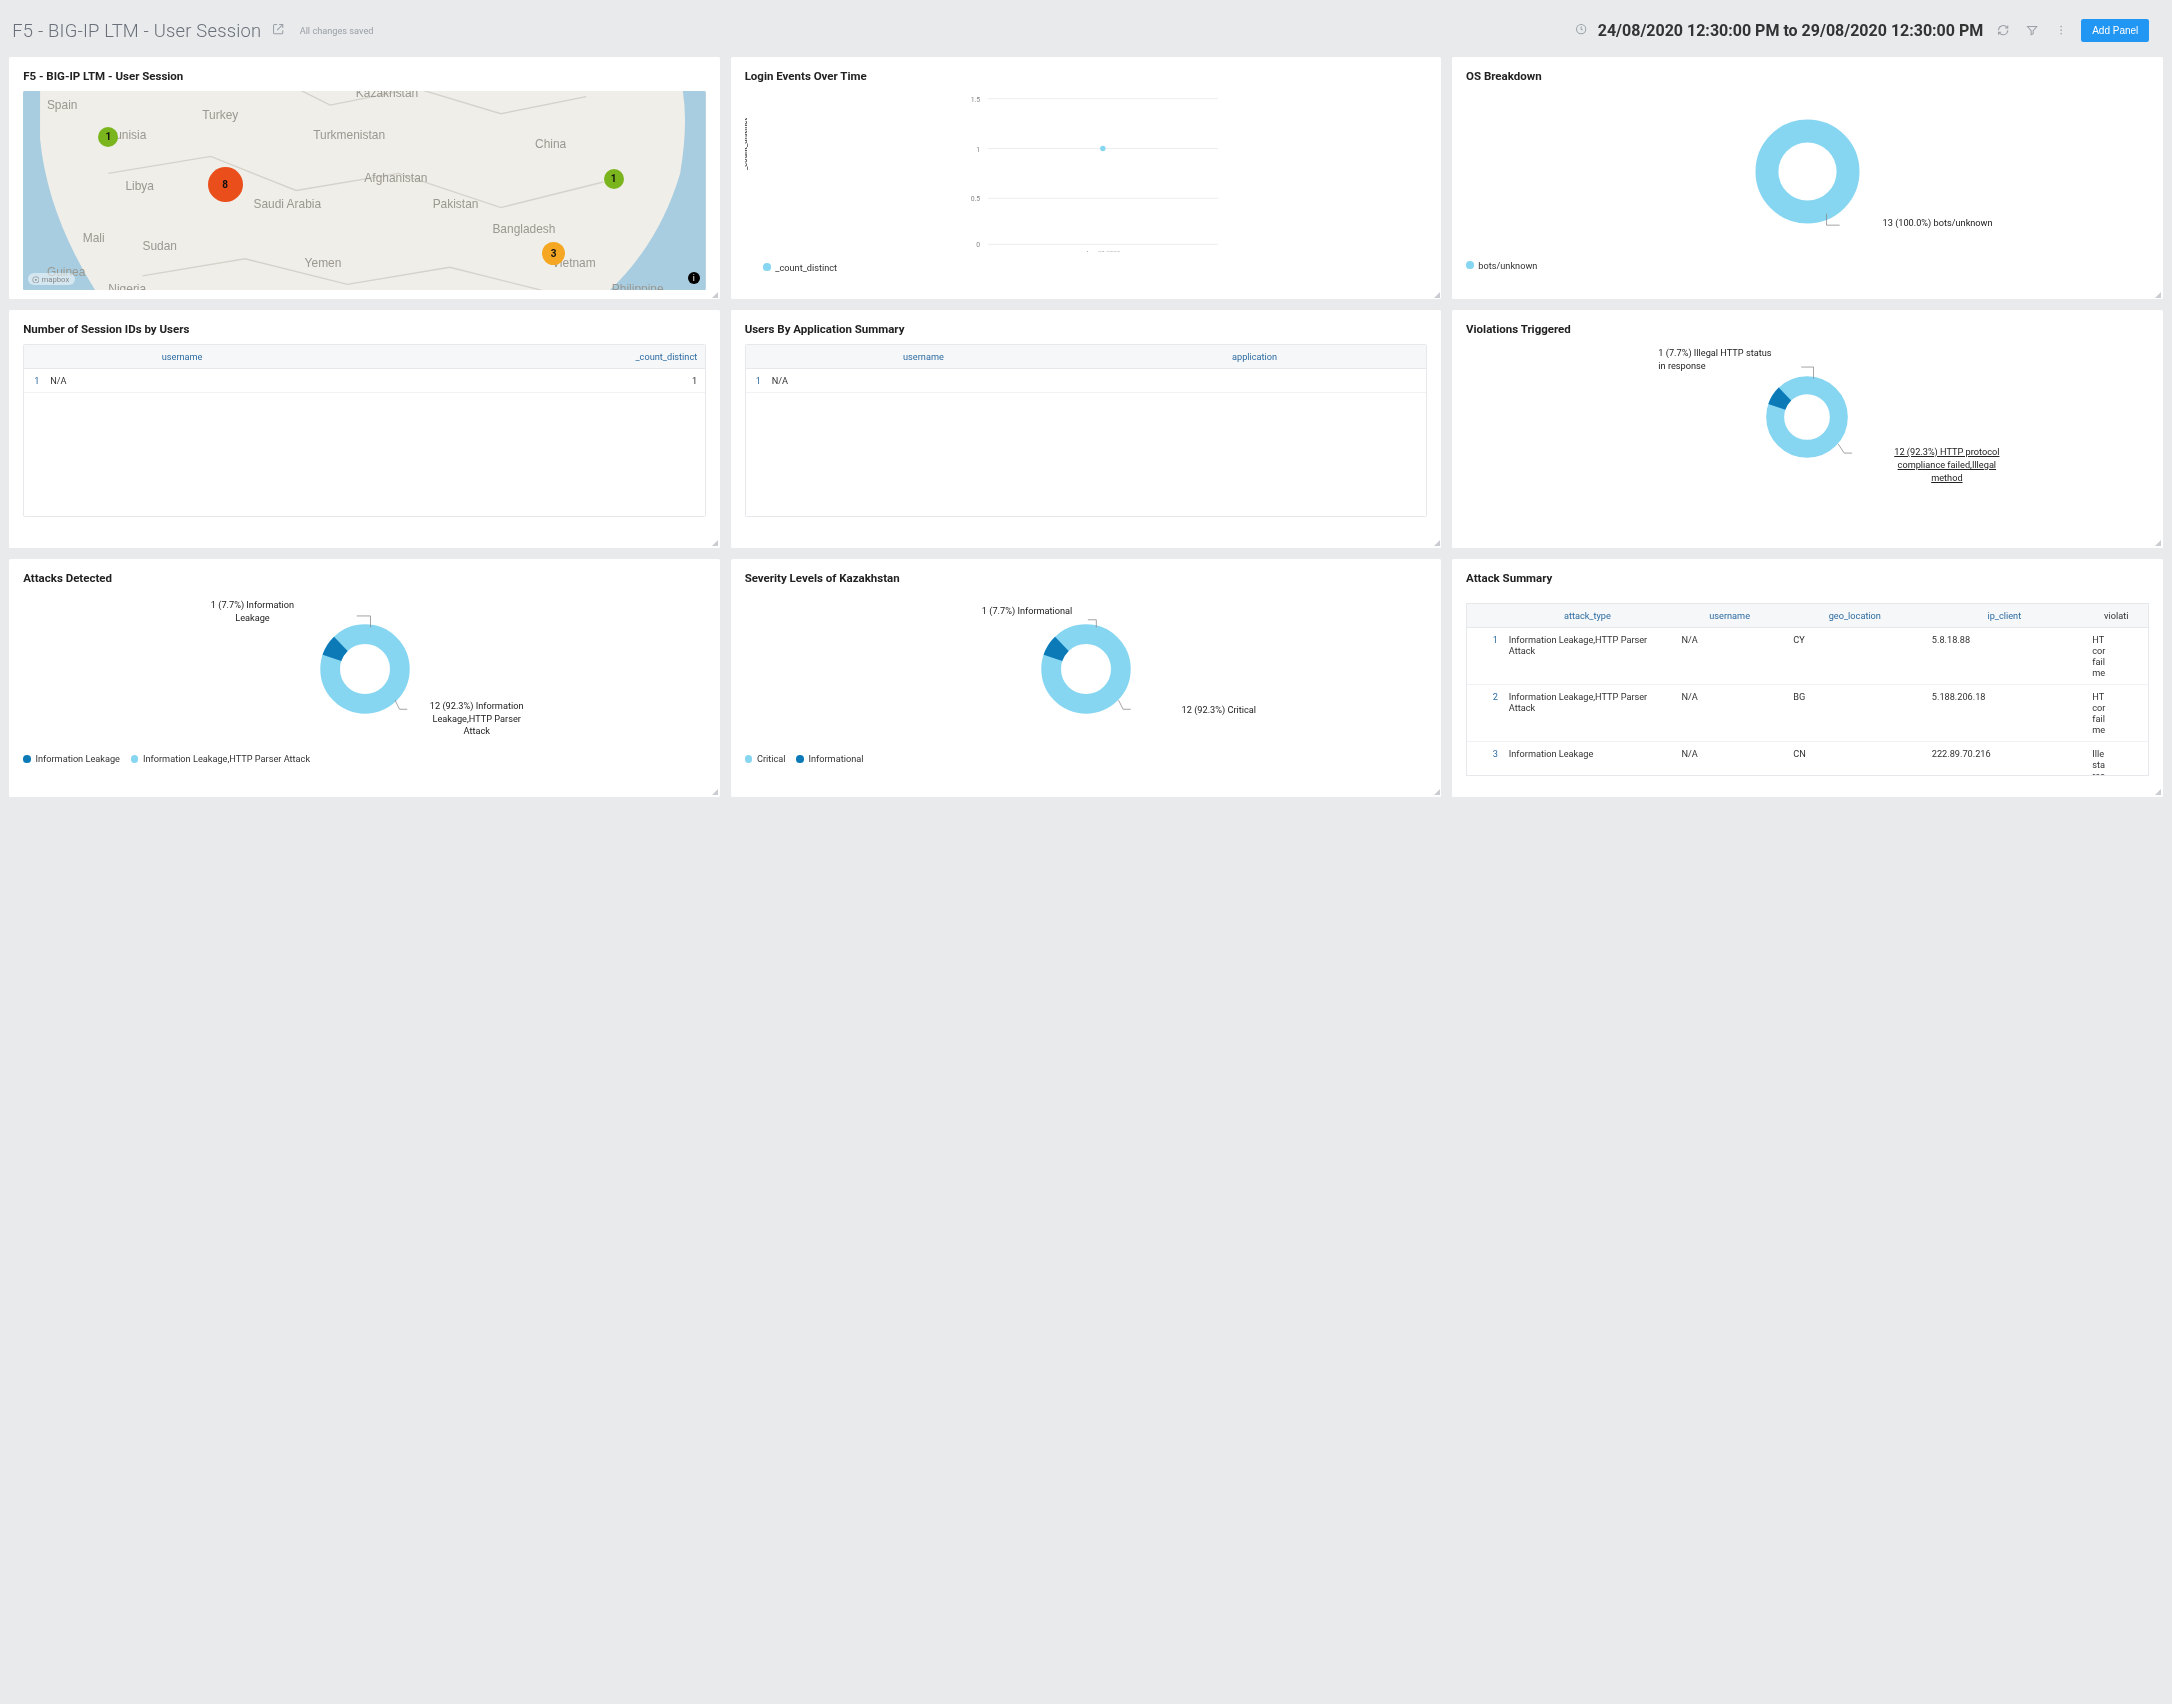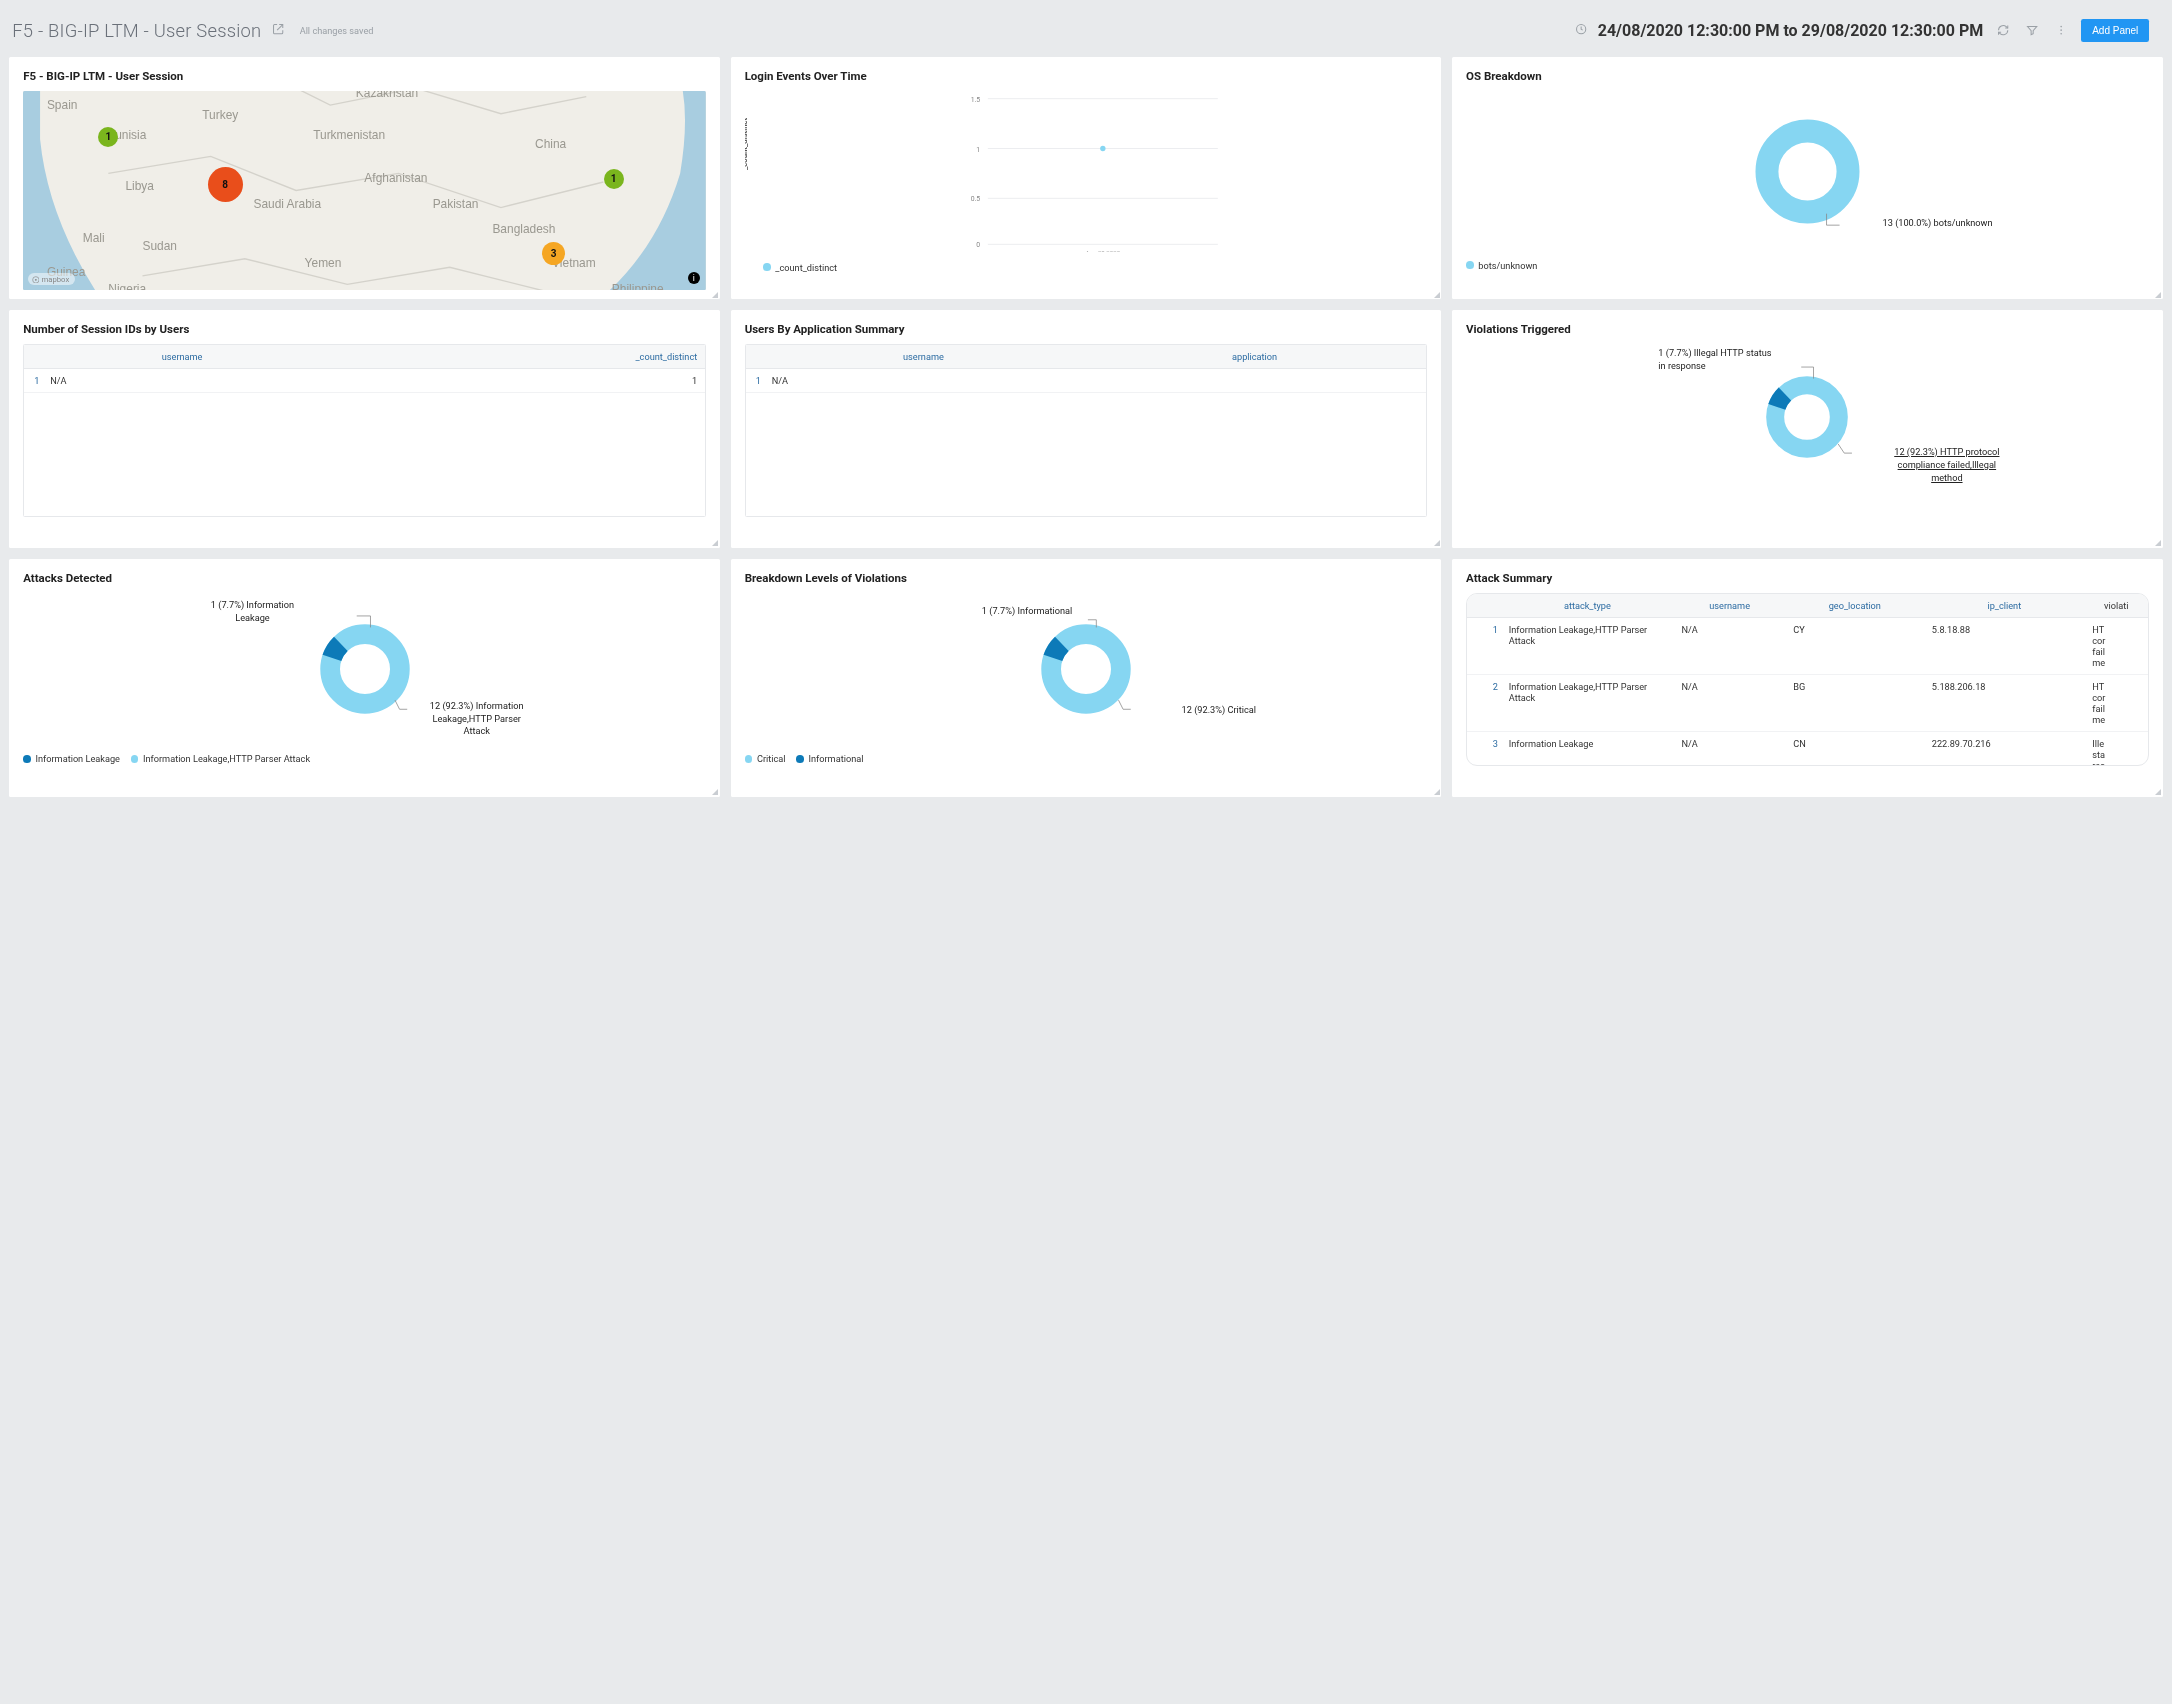--- a/index.html
+++ b/index.html
@@ -92,21 +92,21 @@
   table.data th.right, table.data td.right { text-align:right;}
   table.data td { padding:6.1px 7.7px; border-bottom:0.8px solid #f1f2f4; color:#333; vertical-align:top;}
   table.data td.idx { color:#2d6ca2; width:14px; padding-right:3.1px; text-align:right;}
   .table-frame { border:0.8px solid #e6e8eb; border-radius:1.5px; overflow:auto; height:173px;}
   
   .donut-wrap { position:relative; width:100%; height:161px; display:flex; align-items:center; justify-content:center;}
   .donut { width:107px; height:107px; }
   .donut-label { position:absolute; font-size:9.2px; color:#222; line-height:1.4; max-width:115px;text-align:center;}
   .donut-line { stroke:#888; stroke-width:1; fill:none;}
   
-  .summary-frame { border:0.8px solid #e6e8eb; border-radius:11px; overflow:hidden; height:173px;}
+  .summary-frame { border:0.8px solid #e6e8eb; border-radius:0; overflow:hidden; height:173px;margin-top:10px;}
   .summary-frame table th:last-child, .summary-frame table td:last-child { color:#333;}
 </style>
 </head>
 <body>
 
 <div class="app">
 
   <div class="topbar">
     <div class="topbar-left">
       <span class="page-title">F5 - BIG-IP LTM - User Session</span>
@@ -373,21 +373,21 @@
           <div class="legend-item">
               <span class="legend-dot light"></span>
               <span>Information Leakage,HTTP Parser Attack</span>
             </div>
         </div>
       </div>
       <div class="resize-handle"></div>
     </div>
 
     <div class="panel">
-      <div class="panel-title">Breakdown Levels of Violations</div>
+      <div class="panel-title">Severity Levels of Kazakhstan</div>
       <div class="panel-body">
         <div class="donut-wrap" style="height:153px;">
           <svg class="donut" viewBox="0 0 42 42" style="width:92px;height:92px;">
             <circle cx="21" cy="21" r="15.915" fill="none" stroke="#86d6f2" stroke-width="9"></circle>
             <circle cx="21" cy="21" r="15.915" fill="none" stroke="#0d7ab8" stroke-width="9" stroke-dasharray="7.7 92.3" stroke-dashoffset="25" transform="rotate(-72 21 21)"></circle>
           </svg>
           <svg style="position:absolute; left:0; top:0; width:100%; height:100%;" viewBox="0 0 380 200">
             <path class="donut-line" d="M203,45 L203,35 L192,35"></path>
             <path class="donut-line" d="M232,140 L238,152 L248,152"></path>
           </svg>

